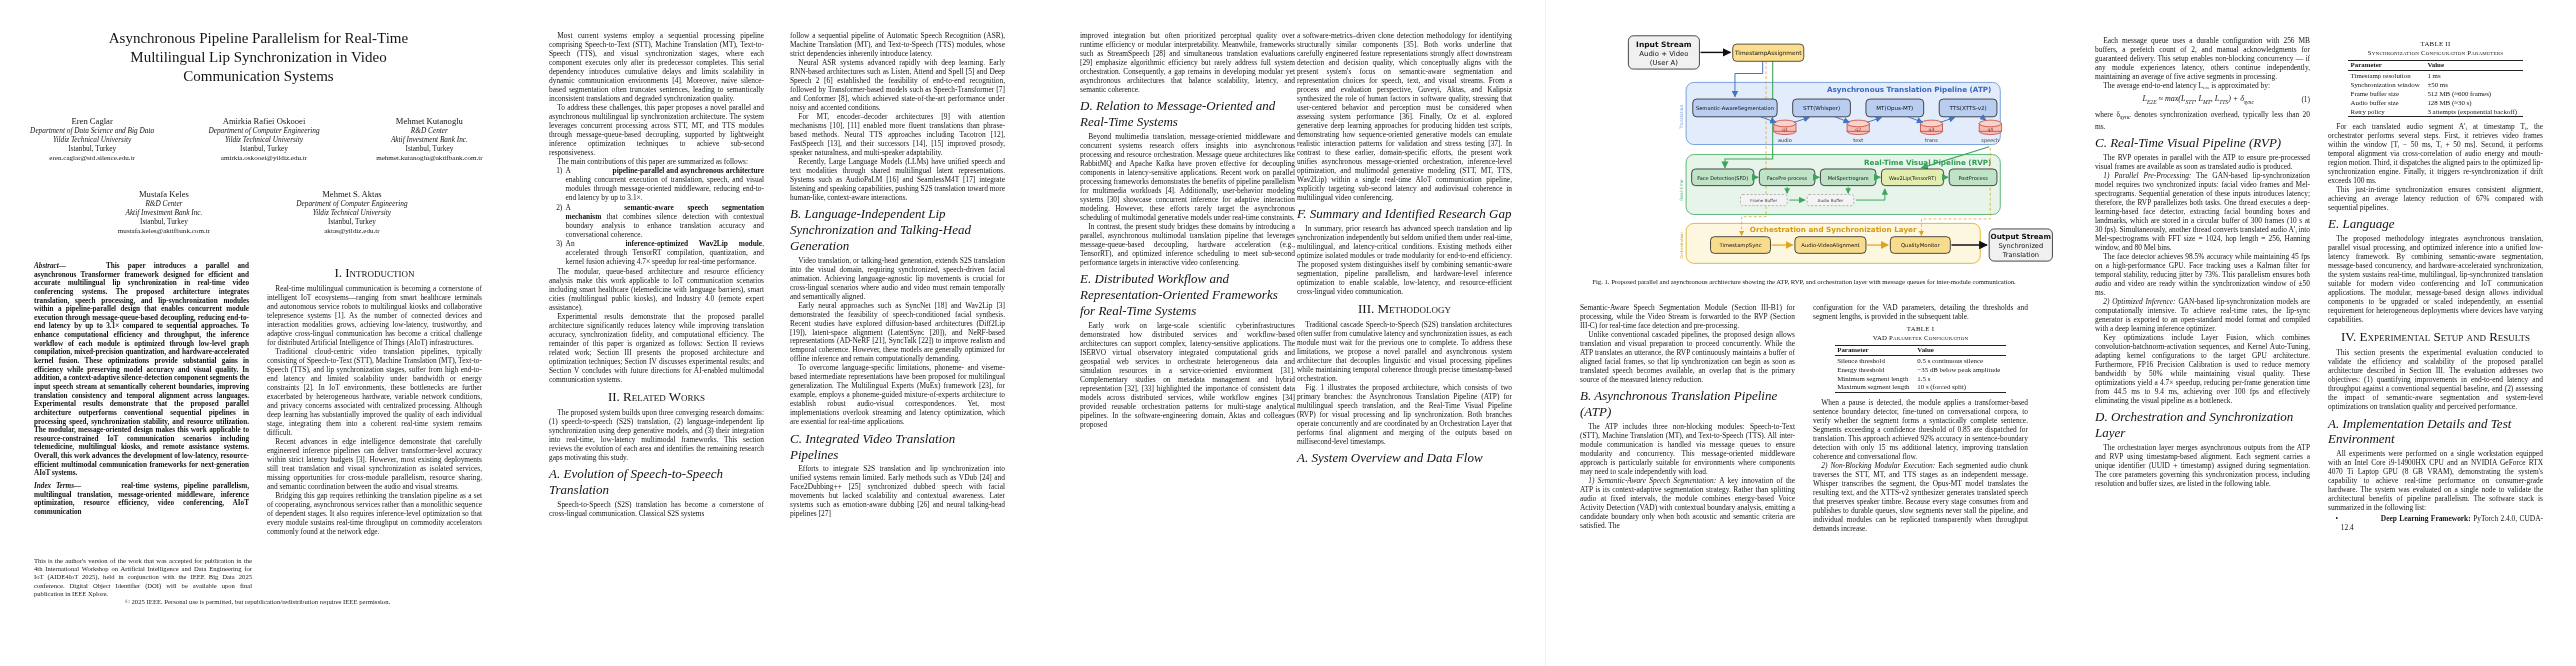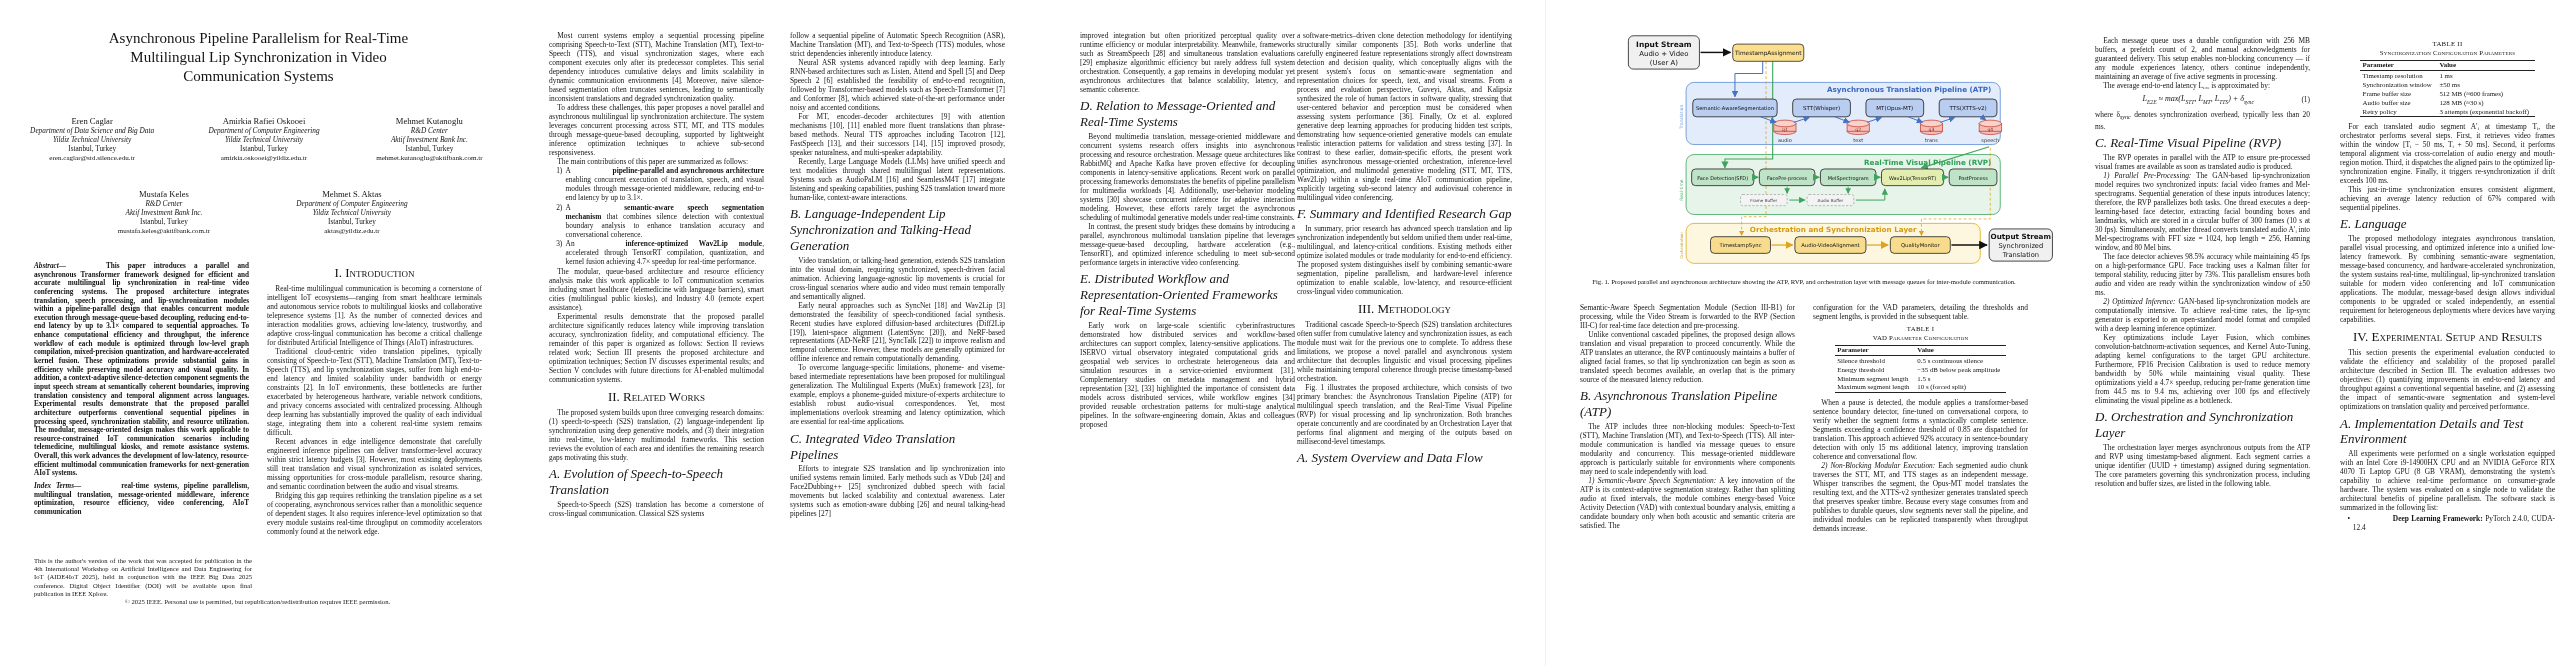--- a/index.html
+++ b/index.html
@@ -409,21 +409,21 @@
       <p class="par noind"><span>where δ</span><sub class="i">sync</sub><span> denotes synchronization overhead, typically less than 20 ms.</span></p>
       <div class="hsub">C. Real-Time Visual Pipeline (RVP)</div>
       <p class="par">The RVP operates in parallel with the ATP to ensure pre-processed visual frames are available as soon as translated audio is produced.</p>
       <p class="par"><span class="i">1) Parallel Pre-Processing:</span><span> The GAN-based lip-synchronization model requires two synchronized inputs: facial video frames and Mel-spectrograms. Sequential generation of these inputs introduces latency; therefore, the RVP parallelizes both tasks. One thread executes a deep-learning-based face detector, extracting facial bounding boxes and landmarks, which are stored in a circular buffer of 300 frames (10 s at 30 fps). Simultaneously, another thread converts translated audio A′ᵢ into Mel-spectrograms with FFT size = 1024, hop length = 256, Hanning window, and 80 Mel bins.</span></p>
       <p class="par">The face detector achieves 98.5% accuracy while maintaining 45 fps on a high-performance GPU. Face tracking uses a Kalman filter for temporal stability, reducing jitter by 73%. This parallelism ensures both audio and video are ready within the synchronization window of ±50 ms.</p>
       <p class="par"><span class="i">2) Optimized Inference:</span><span> GAN-based lip-synchronization models are computationally intensive. To achieve real-time rates, the lip-sync generator is exported to an open-standard model format and compiled with a deep learning inference optimizer.</span></p>
       <p class="par">Key optimizations include Layer Fusion, which combines convolution-batchnorm-activation sequences, and Kernel Auto-Tuning, adapting kernel configurations to the target GPU architecture. Furthermore, FP16 Precision Calibration is used to reduce memory bandwidth by 50% while maintaining visual quality. These optimizations yield a 4.7× speedup, reducing per-frame generation time from 44.5 ms to 9.4 ms, achieving over 100 fps and effectively eliminating the visual pipeline as a bottleneck.</p>
       <div class="hsub">D. Orchestration and Synchronization Layer</div>
       <p class="par">The orchestration layer merges asynchronous outputs from the ATP and RVP using timestamp-based alignment. Each segment carries a unique identifier (UUID + timestamp) assigned during segmentation. The core parameters governing this synchronization process, including resolution and buffer sizes, are listed in the following table.</p>
     </div>
-    <div class="col" style="left:267px;top:36px;margin-left:12px;">
+    <div class="col" style="left:267px;top:36px;">
       <div class="tcap1">TABLE II</div>
       <div class="tcap2">Synchronization Configuration Parameters</div>
       <table class="ptable">
         <thead>
             <tr>
           <th>Parameter</th>
           <th>Value</th>
         </tr>
           </thead>
         <tbody>

